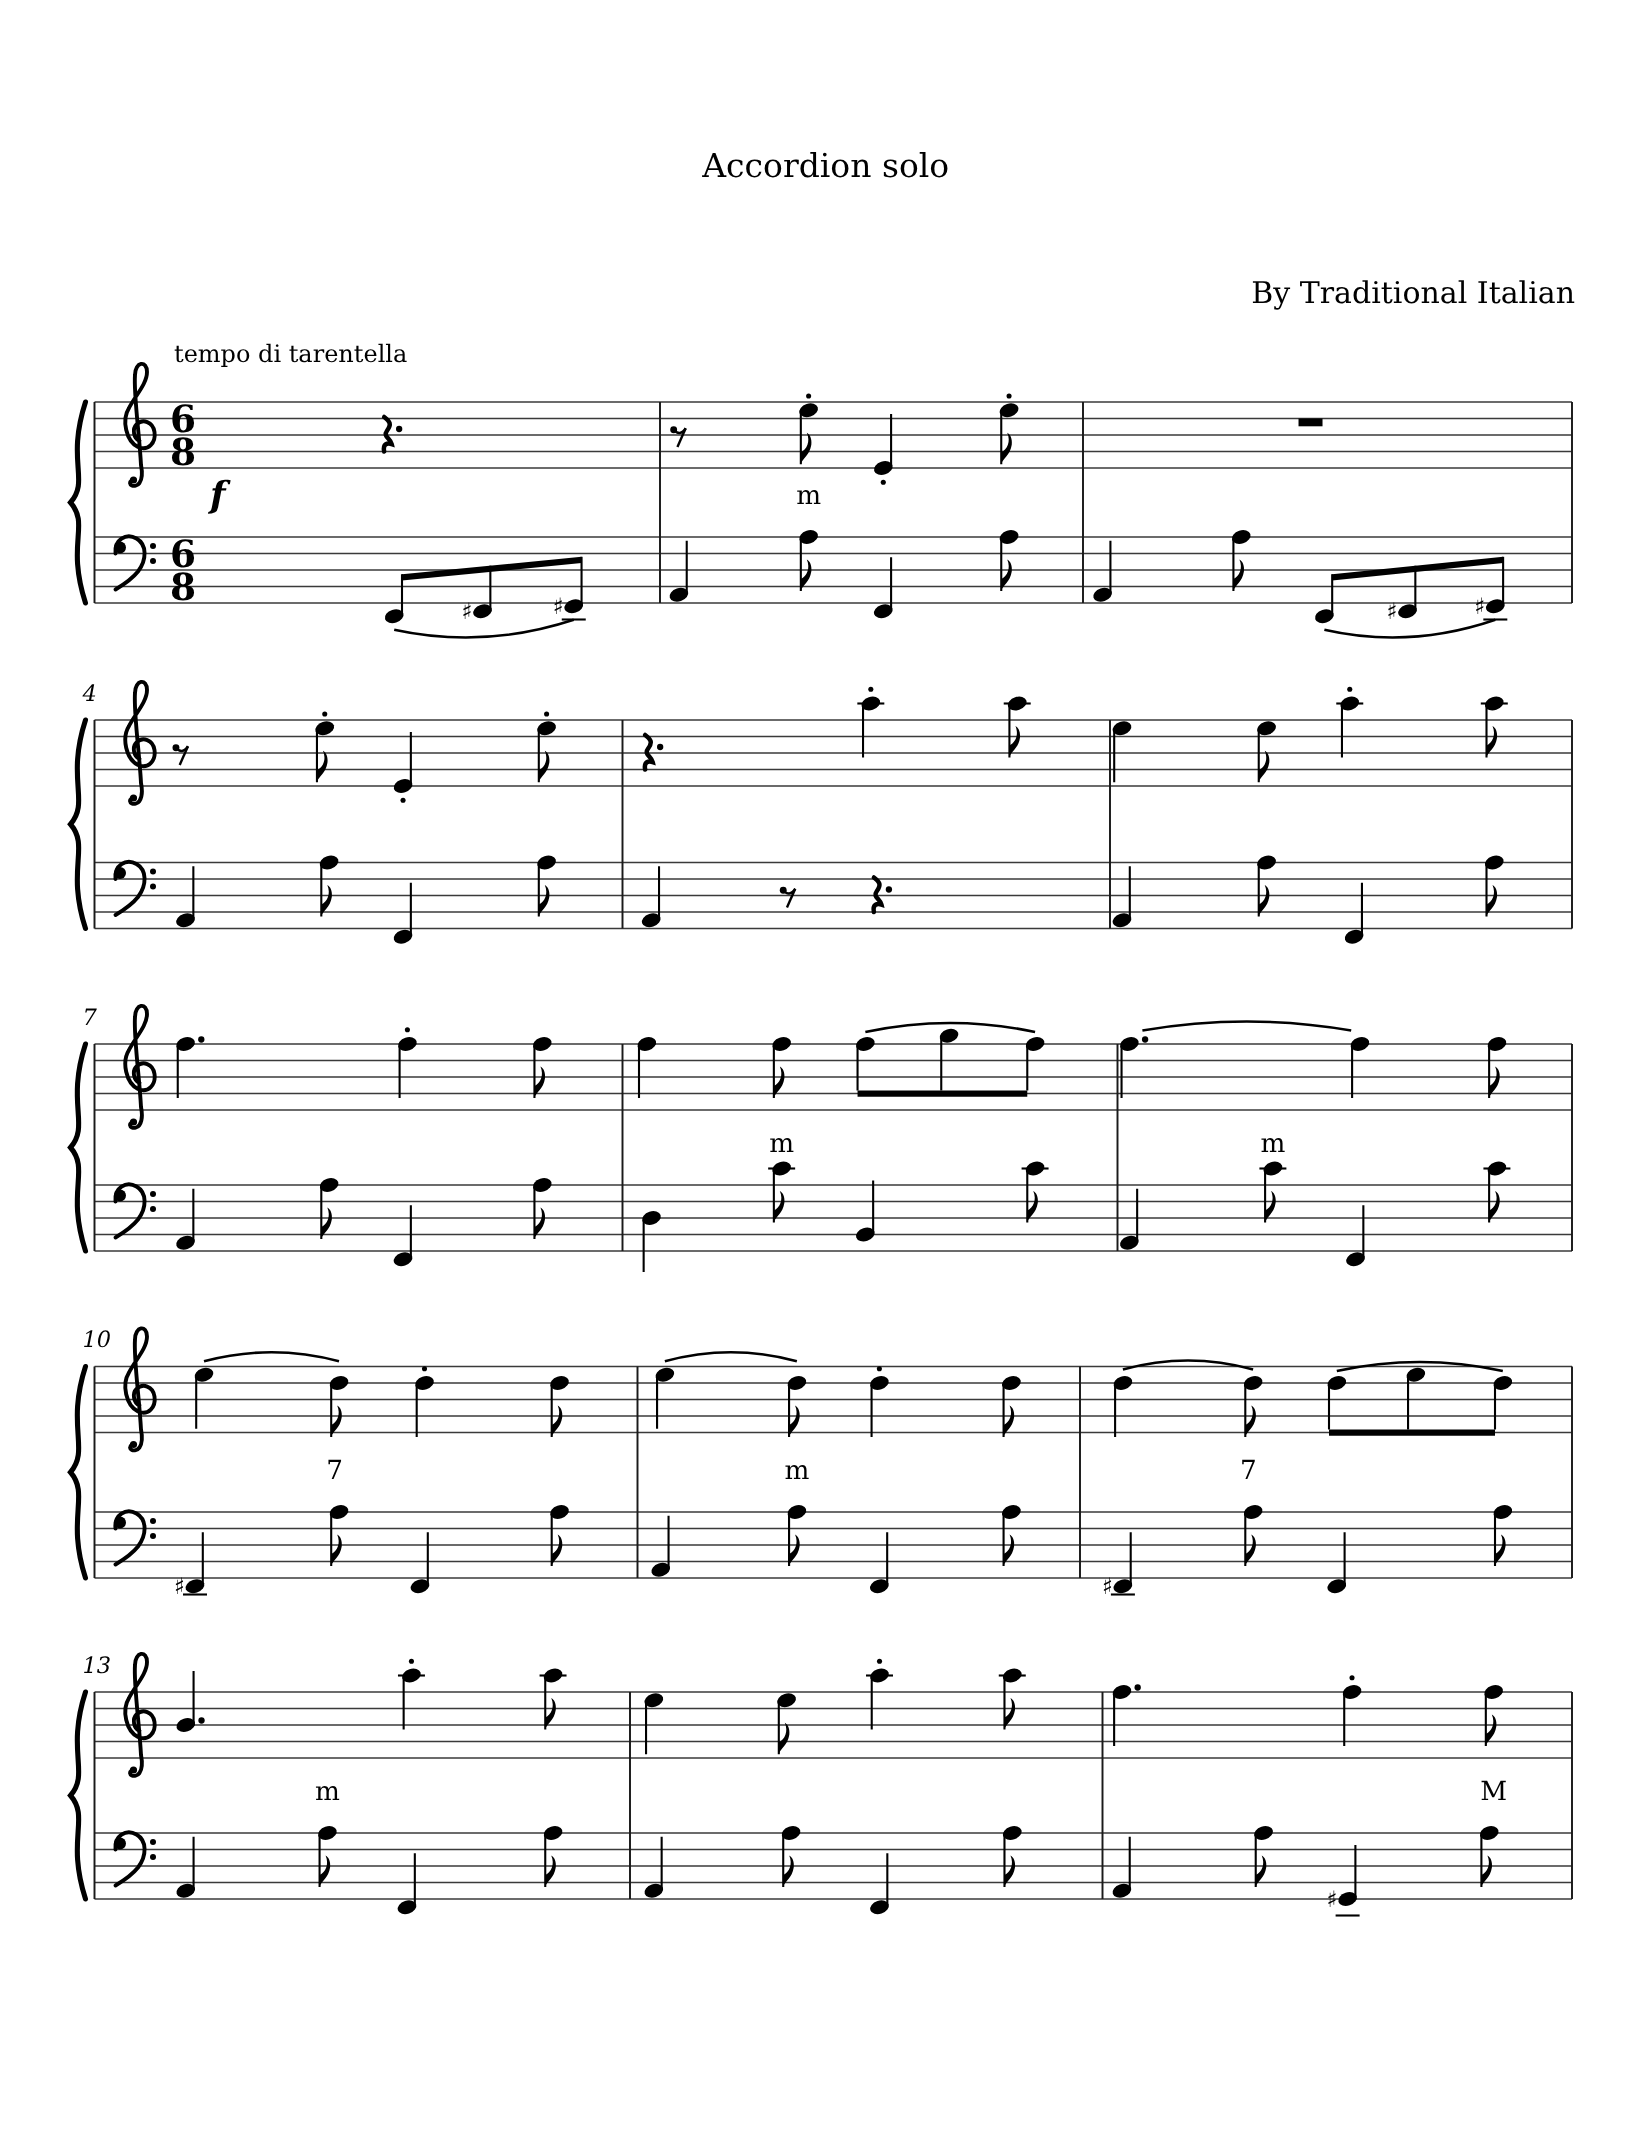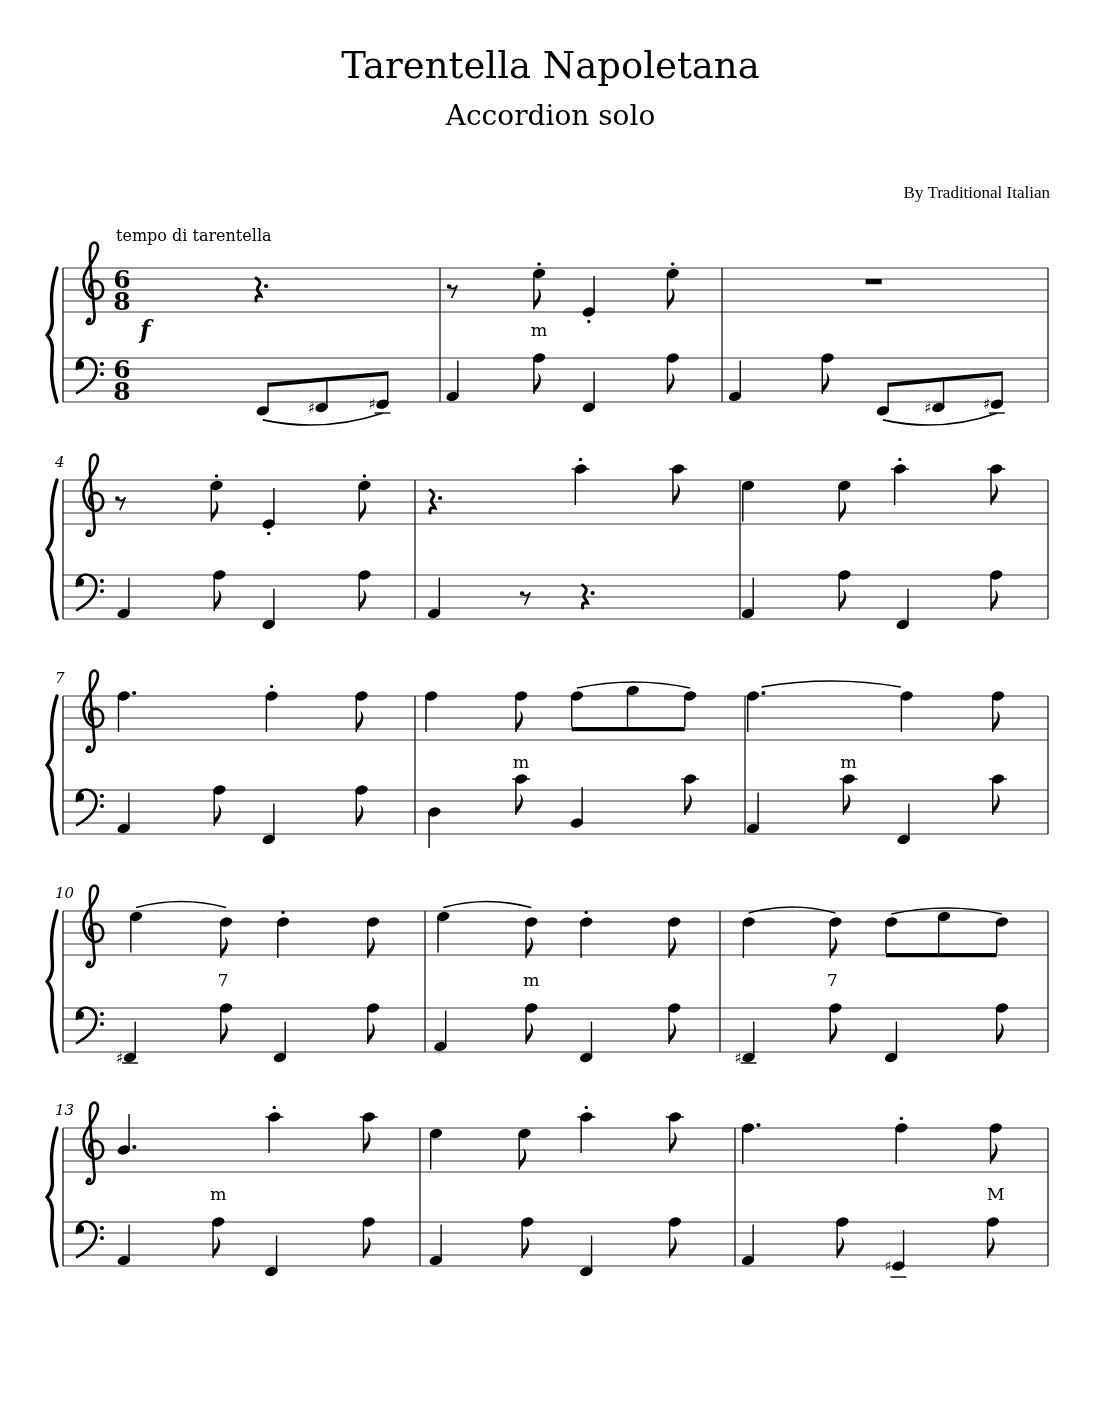--- a/index.html
+++ b/index.html
@@ -1,29 +1,28 @@
 <!DOCTYPE html>
 <html><head>
 <meta charset="utf-8">
 <style>
   html,body{margin:0;padding:0;background:#fff;}
   .page{position:relative;width:1101px;height:1425px;background:#ffffff;overflow:hidden;
         font-family:"DejaVu Serif", serif;color:#000;}
   .title{position:absolute;top:44px;left:0;width:1101px;text-align:center;
          font-size:37px;font-weight:normal;margin:0;}
-  .subtitle{position:absolute;top:99px;left:0;width:1101px;text-align:center;font-size:28px;}
-  .credit{position:absolute;top:183px;right:51px;font-size:17px;font-family:Liberation Serif, serif;}
+  .subtitle{position:absolute;top:99px;left:0;width:1101px;text-align:center;font-size:22px;}
+  .credit{position:absolute;top:183px;right:51px;font-size:20px;}
   .tempo{position:absolute;top:226px;left:116px;font-size:16px;}
   svg{position:absolute;left:0;top:0;}
 </style>
 </head>
 <body>
 
 <div class="page">
-  <h1 class="title">Tarentella Napoletana</h1>
   <div class="subtitle">Accordion solo</div>
   <div class="credit">By Traditional Italian</div>
   <div class="tempo">tempo di tarentella</div>
   <svg id="score-svg" width="1101" height="1425" viewBox="0 0 1101 1425">
       <g>
         <line x1="63" y1="268" x2="1048" y2="268" stroke="#3a3a3a" stroke-width="1.1"></line>
         <line x1="63" y1="279" x2="1048" y2="279" stroke="#3a3a3a" stroke-width="1.1"></line>
         <line x1="63" y1="290" x2="1048" y2="290" stroke="#3a3a3a" stroke-width="1.1"></line>
         <line x1="63" y1="301" x2="1048" y2="301" stroke="#3a3a3a" stroke-width="1.1"></line>
         <line x1="63" y1="312" x2="1048" y2="312" stroke="#3a3a3a" stroke-width="1.1"></line>

